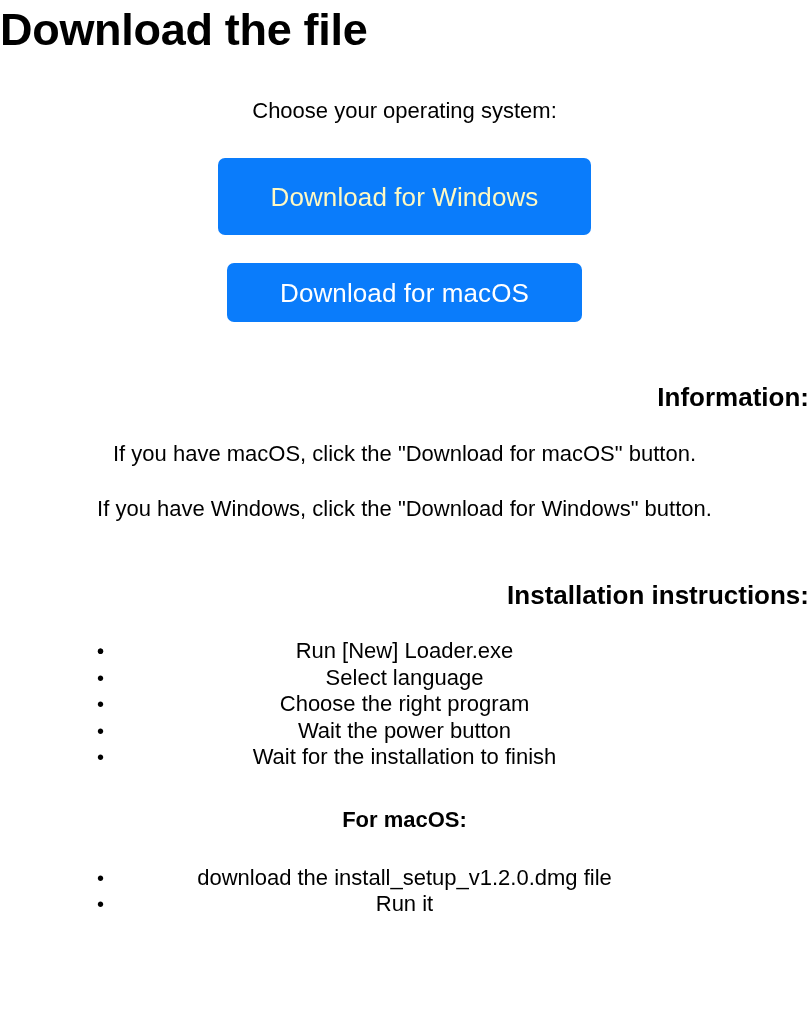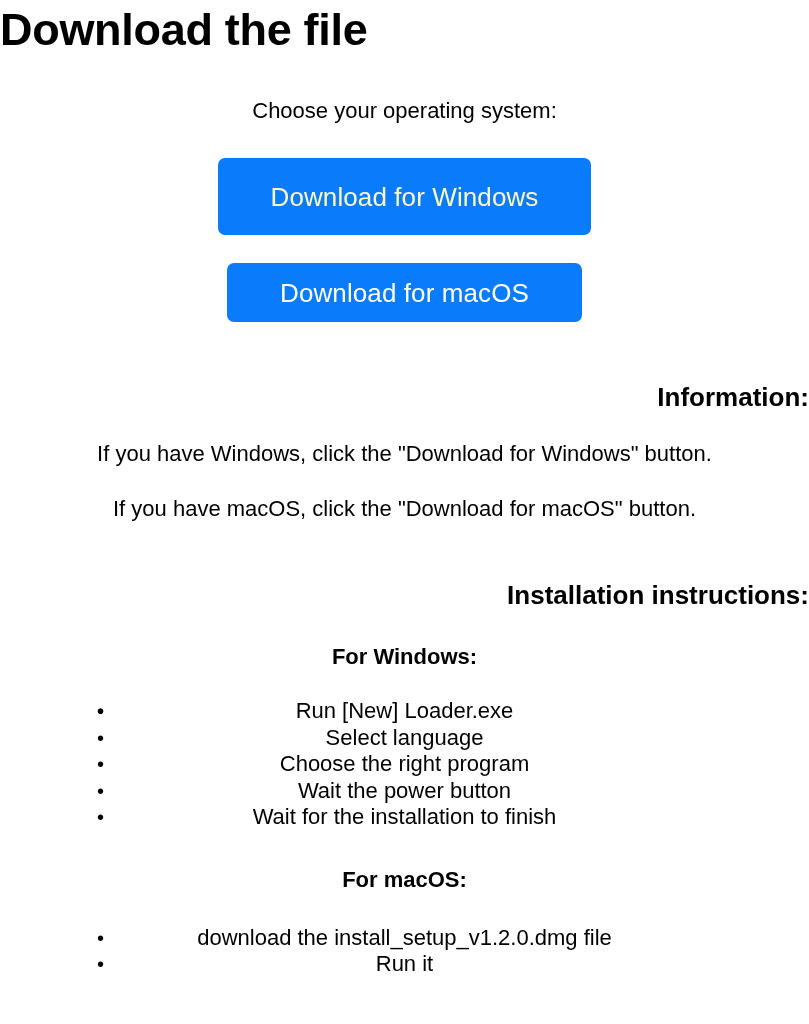--- a/index.html
+++ b/index.html
@@ -140,27 +140,26 @@
 
   <p class="subtitle">Choose your operating system:</p>
 
   <div class="buttons">
     <button class="dl-btn dl-btn-windows" style="background: rgb(10, 124, 251); color: #fef9c3;">Download for Windows</button>
     <button class="dl-btn dl-btn-macos" style="background: rgb(10, 124, 251); color: rgb(255, 255, 255);">Download for macOS</button>
   </div>
 
   <h2 class="section-heading">Information:</h2>
 
+  <p class="info-line">If you have macOS, click the "Download for macOS" button.</p>
+
   <p class="info-line">If you have Windows, click the "Download for Windows" button.</p>
-
-  <p class="info-line">If you have macOS, click the "Download for macOS" button.</p>
 
   <h2 class="section-heading">Installation instructions:</h2>
 
-  <h3 class="sub-heading">For Windows:</h3>
 
   <ul class="bullet-list windows-list">
     <li class="bullet-item">
       <span class="bullet-marker">•</span>
     </li>
     <li class="bullet-item">
       <span class="bullet-marker">•</span>
       <span class="bullet-text">Run [New] Loader.exe</span>
     </li>
     <li class="bullet-item">

